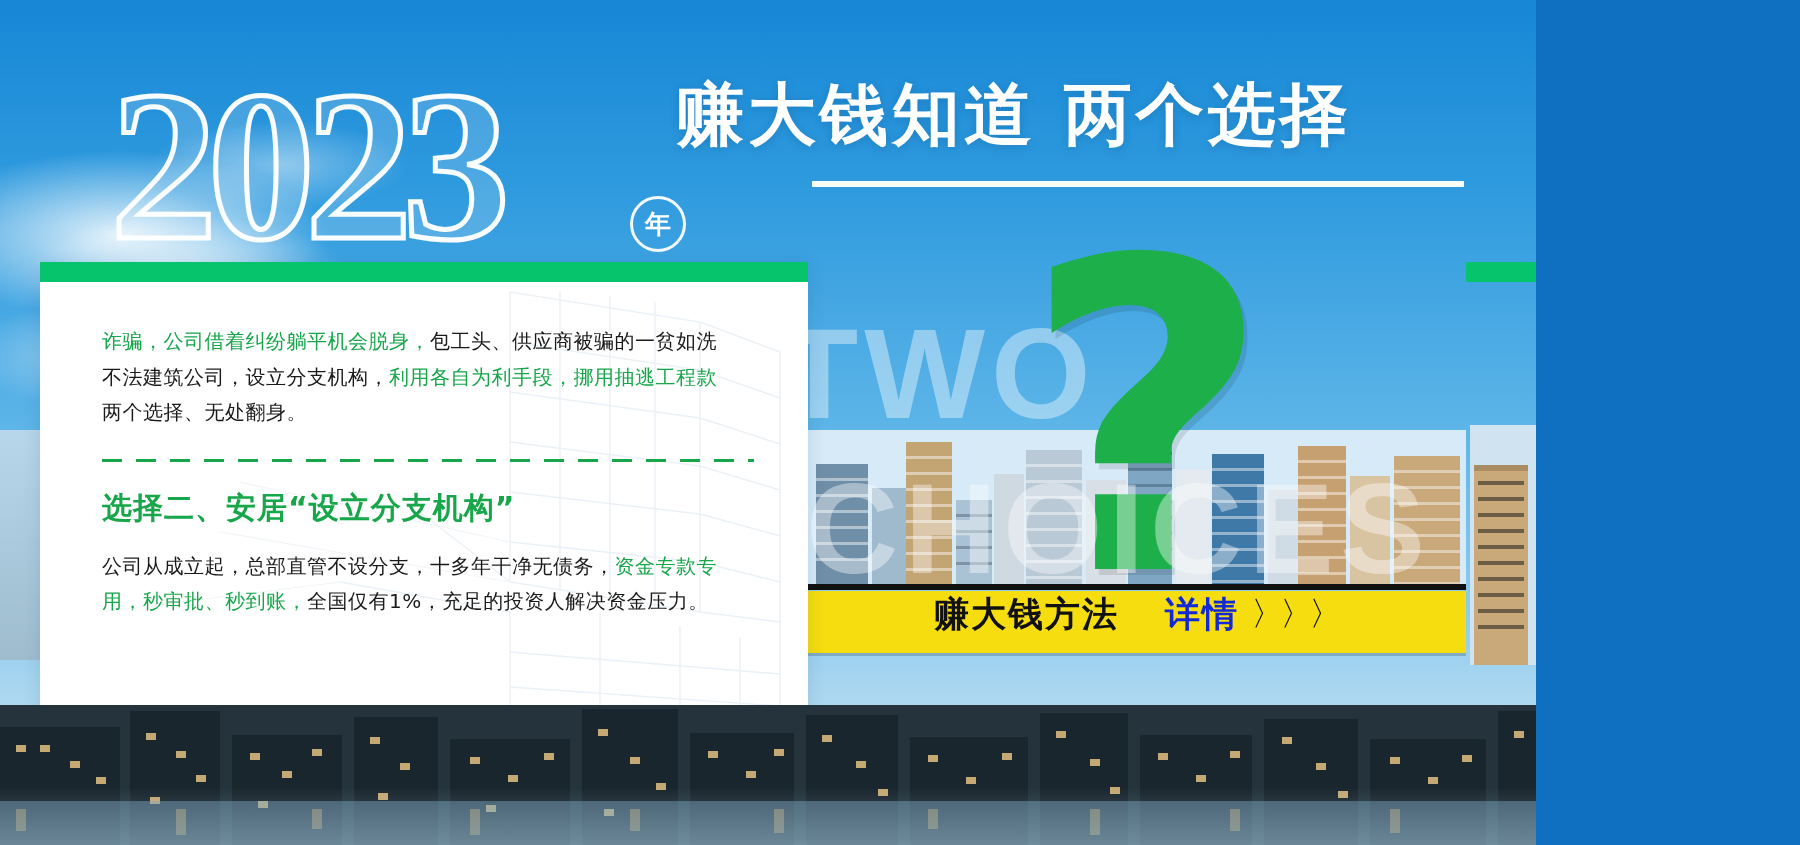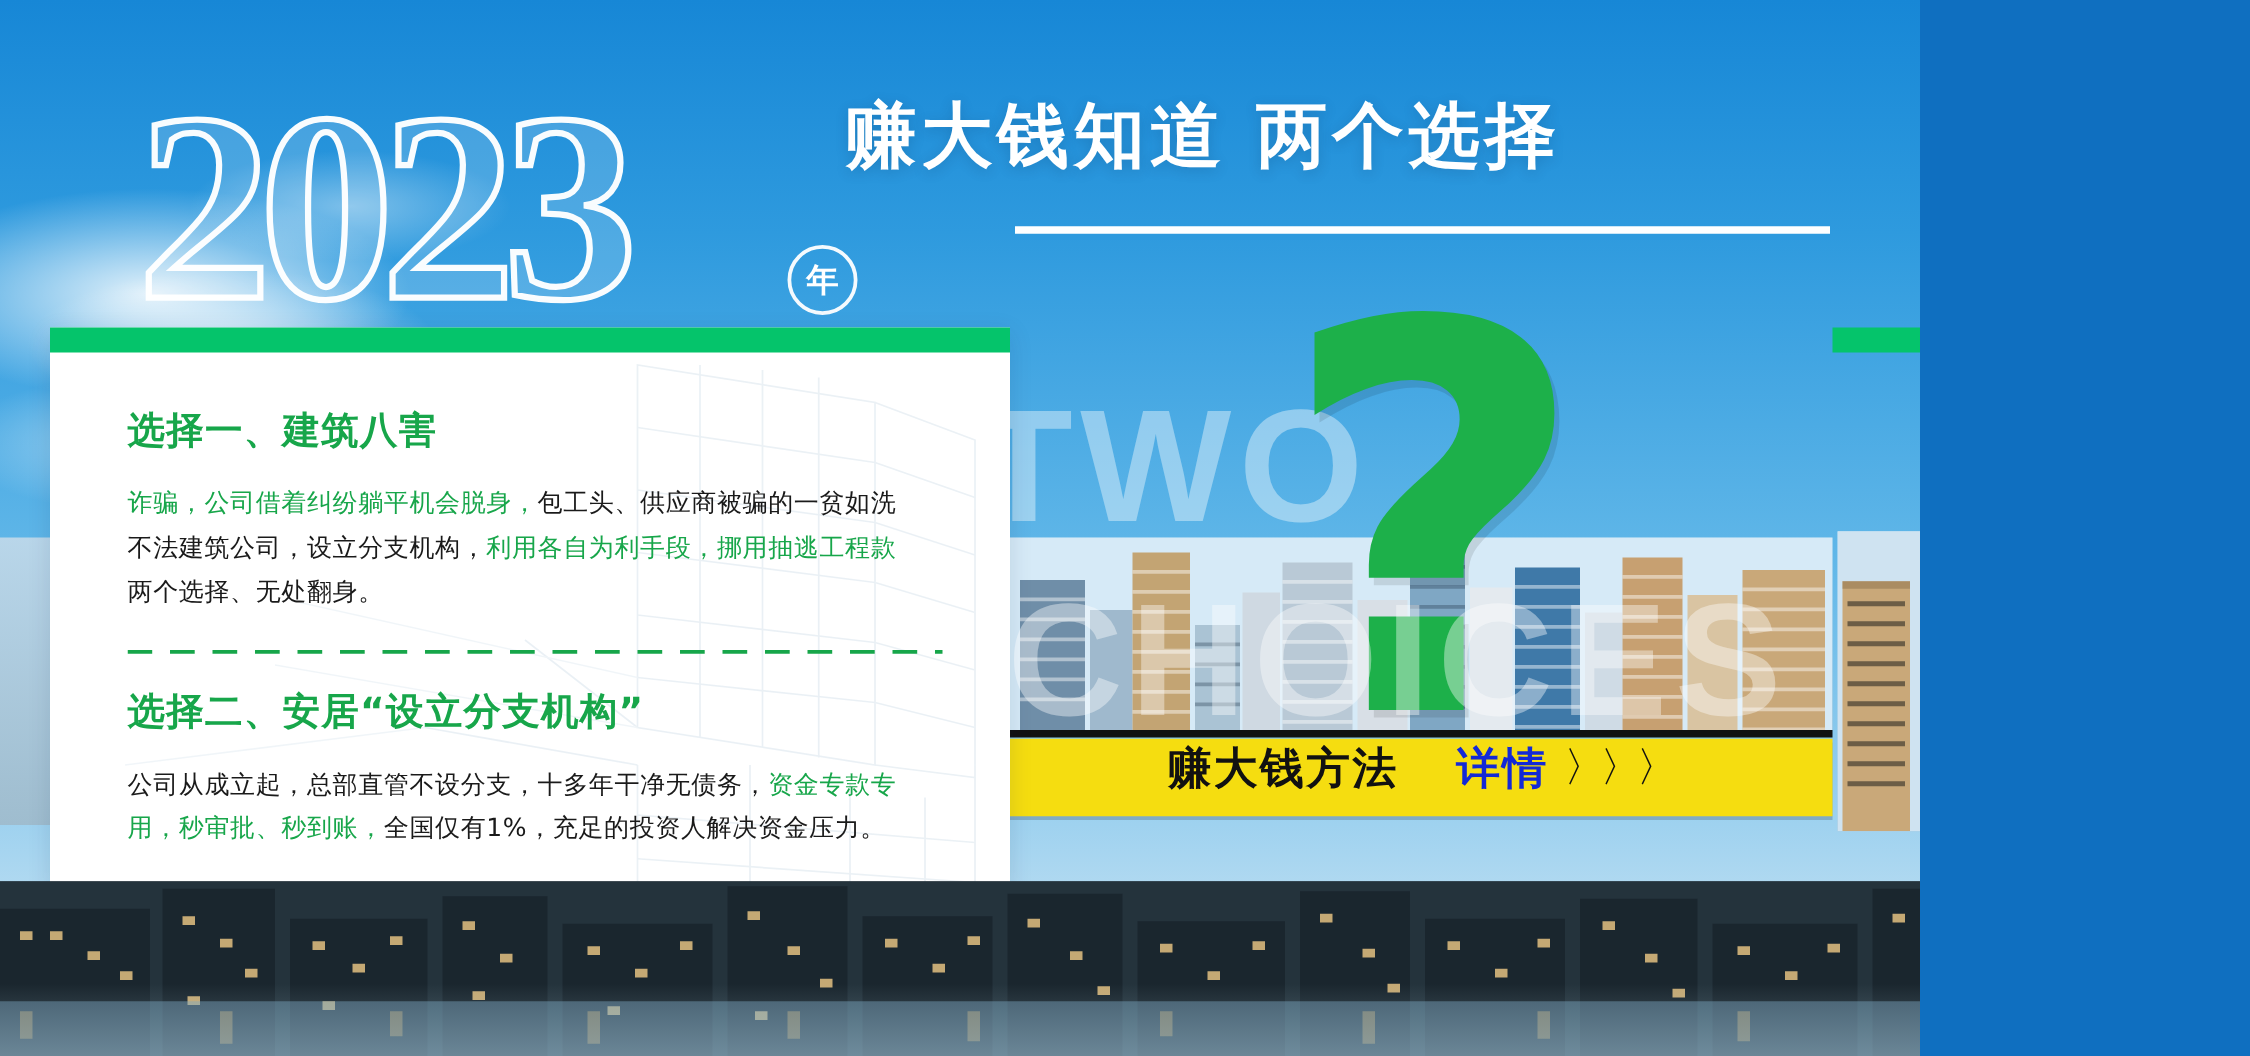--- a/index.html
+++ b/index.html
@@ -49,21 +49,21 @@
     width:56px; height:56px; border-radius:50%;
     border:3px solid rgba(255,255,255,.95);
     color:#fff; font-size:26px; font-weight:700;
     display:flex; align-items:center; justify-content:center;
     font-family:"DejaVu Sans",sans-serif;
   }
 
   
   #headline {
     position:absolute; left:676px; top:78px;
-    color:#ffffff; font-size:57px; font-weight:700; letter-spacing:4px;
+    color:#ffffff; font-size:68px; font-weight:700; letter-spacing:4px;
     line-height:1.1; white-space:nowrap;
     font-family:"DejaVu Sans",sans-serif;
     text-shadow:0 2px 10px rgba(0,40,80,.18);
   }
   #headline-rule {
     position:absolute; left:812px; top:181px;
     width:652px; height:6px; background:#ffffff;
   }
 
   
@@ -389,21 +389,20 @@
       </g>
       <g stroke="#e3ecf3" stroke-width="1.2" fill="none">
         <path d="M180 250 L470 300 M200 200 L470 260"></path>
         <path d="M60 330 L300 300"></path>
       </g>
     </svg>
 
     <div id="card-inner">
 
       <div>
-        <div class="sec-title">选择一、建筑八害</div>
         <div class="sec-body">
           <div>
             <span class="hl">诈骗，公司借着纠纷躺平机会脱身，</span><span>包工头、供应商被骗的一贫如洗</span>
           </div>
           <div>
             <span>不法建筑公司，设立分支机构，</span><span class="hl">利用各自为利手段，挪用抽逃工程款</span>
           </div>
           <div>
             <span>两个选择、无处翻身。</span>
           </div>

